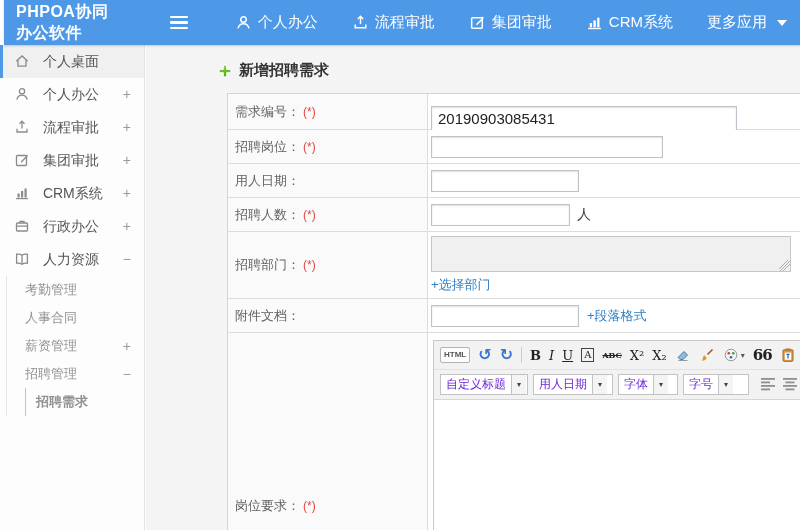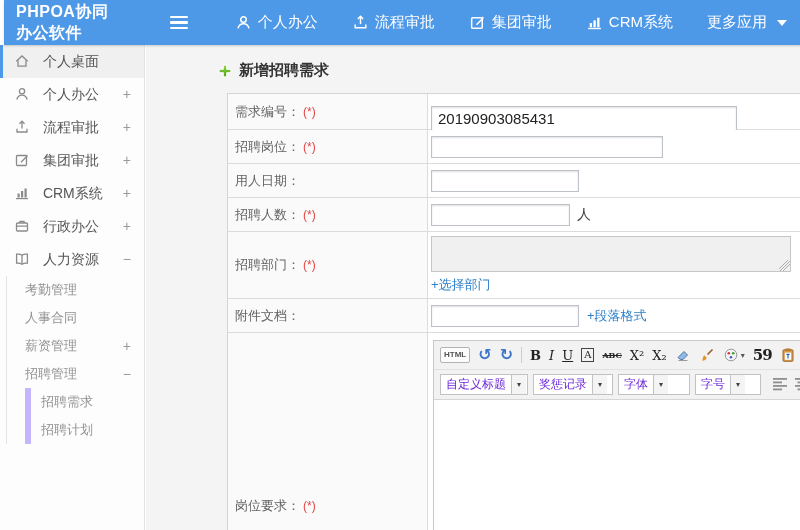--- a/index.html
+++ b/index.html
@@ -28,21 +28,21 @@
   .side-item { position:relative; height:33px; line-height:33px; padding-left:11px;
                font-size:14px; color:#555; cursor:pointer; border-left:3px solid transparent;
                white-space:nowrap; }
   .side-item.active { background:#f0f0f0; border-left-color:#4e98e8; }
   .side-item .icon { display:inline-block; width:16px; height:16px; vertical-align:-3px;
                      margin-right:9px; color:#8a8a8a; }
   .expand { position:absolute; right:13px; top:0; color:#9a9a9a; font-size:14px; }
   .submenu { margin-left:6px; border-left:1px solid #e4e4e4; }
   .submenu-item { position:relative; height:28px; line-height:28px; padding-left:18px;
                   font-size:13px; color:#929292; cursor:pointer; white-space:nowrap; }
-  .subsubmenu { margin-left:18px; border-left:6px solid #c4b5fd; }
+  .subsubmenu { margin-left:18px; border-left:1px solid #c4b5fd;font-weight:bold; }
   .subsubmenu .submenu-item { padding-left:10px; }
 
   
   .main { position:absolute; left:146px; top:45px; right:0; bottom:0;
           background:#f4f4f4; overflow:hidden; }
   .page-title { display:flex; align-items:center; gap:7px; margin:16px 0 0 72px; }
   .page-title .icon { width:14px; height:14px; }
   .page-title h1 { font-size:15px; font-weight:bold; color:#333; }
 
   .form-table { margin:13px 0 0 81px; width:640px; background:#fff;
@@ -96,21 +96,21 @@
   .tb-icon { width:16px; height:16px; cursor:pointer; flex:none; }
   .pal { display:flex; align-items:center; gap:2px; }
 
   .dd { height:21px; background:#fff; border:1px solid #c2c2c2; display:flex;
         align-items:stretch; cursor:pointer; flex:none; }
   .dd-label { font-size:12px; color:#6d28d9; padding:0 5px; display:flex; align-items:center;
               overflow:hidden; white-space:nowrap; }
   .dd-caret { width:15px; border-left:1px solid #c2c2c2; background:#f4f4f4;
               display:flex; align-items:center; justify-content:center;
               font-size:8px; color:#444; font-family:"DejaVu Sans",sans-serif; }
-  .dd1{width:88px}.dd2{width:80px}.dd3{width:72px}.dd4{width:66px}
+  .dd1{width:88px}.dd2{width:80px}.dd3{width:60px}.dd4{width:66px}
   .align-group { display:flex; gap:6px; margin-left:6px; }
 </style>
 </head>
 <body>
 
 <div class="topbar">
   <div class="logo">PHPOA协同办公软件</div>
   <div class="hamburger">
     <div></div>
       <div></div>
@@ -241,23 +241,20 @@
       <span>薪资管理</span>
       <span class="expand">+</span>
     </div>
     <div class="submenu-item">
       <span>招聘管理</span>
       <span class="expand">−</span>
     </div>
     <div class="subsubmenu">
       <div class="submenu-item">
         <span>招聘需求</span>
-      </div>
-      <div class="submenu-item">
-        <span>招聘计划</span>
       </div>
     </div>
   </div>
 </div>
 
 <div class="main">
   <div class="page-title">
     <span class="icon">
       <svg viewBox="0 0 16 16">
         <defs>
@@ -368,38 +365,38 @@
             <span class="pal">
               <span class="tb-icon">
                 <svg viewBox="0 0 16 16">
                     <circle cx="8" cy="8" r="5.8" fill="#f4f4f4" stroke="#9a9a9a"></circle>
                   <circle cx="5.8" cy="6.2" r="1.3" fill="#d23b3b"></circle>
                   <circle cx="10.2" cy="6.2" r="1.3" fill="#3ba03b"></circle>
                   <circle cx="8" cy="10.2" r="1.3" fill="#3b62c2"></circle>
                   </svg></span>
               <span class="mini-caret">▾</span>
             </span>
-            <span class="tb quote">59</span>
+            <span class="tb quote">66</span>
             <span class="tb-icon">
               <svg viewBox="0 0 16 16">
                   <rect x="3" y="2.8" width="10" height="11.5" rx="1" fill="#d99a4e" stroke="#a06a2a"></rect>
                   <rect x="5.5" y="1.5" width="5" height="2.6" fill="#b87b33"></rect>
                 <rect x="4.8" y="5.6" width="6.4" height="7.2" fill="#fff"></rect>
                 <path d="M6.4 7.4h3.2M8 7.4v4" stroke="#2a62b8" stroke-width="1.2"></path>
                 </svg></span>
 
           </div>
 
           <div class="tbar2">
             <span class="dd dd1">
               <span class="dd-label">自定义标题</span>
               <span class="dd-caret">▾</span>
             </span>
             <span class="dd dd2">
-              <span class="dd-label">奖惩记录</span>
+              <span class="dd-label">用人日期</span>
               <span class="dd-caret">▾</span>
             </span>
             <span class="dd dd3">
               <span class="dd-label">字体</span>
               <span class="dd-caret">▾</span>
             </span>
             <span class="dd dd4">
               <span class="dd-label">字号</span>
               <span class="dd-caret">▾</span>
             </span>

